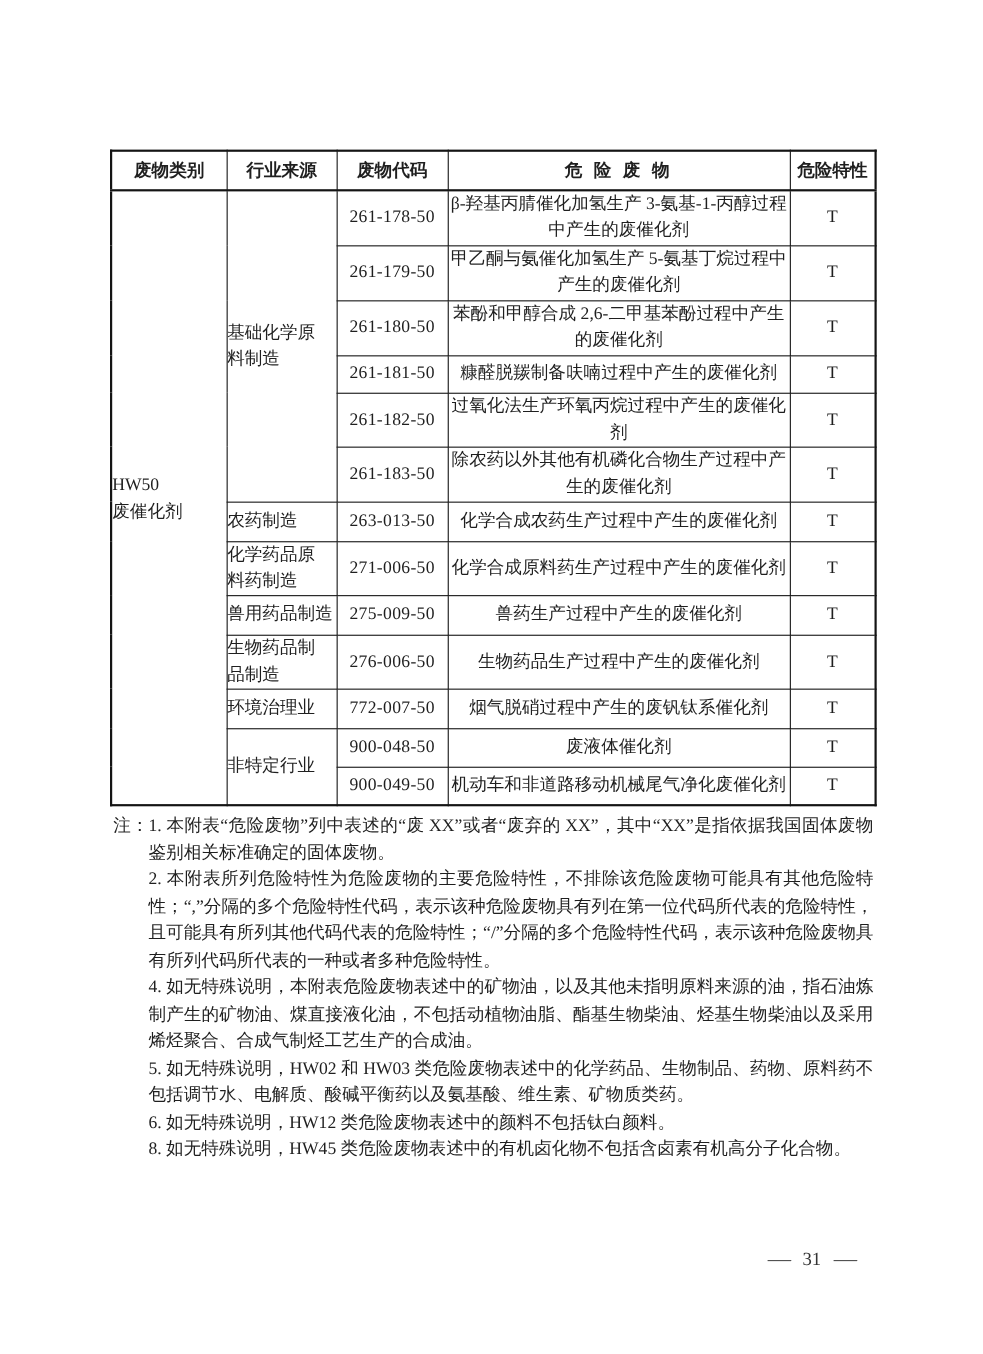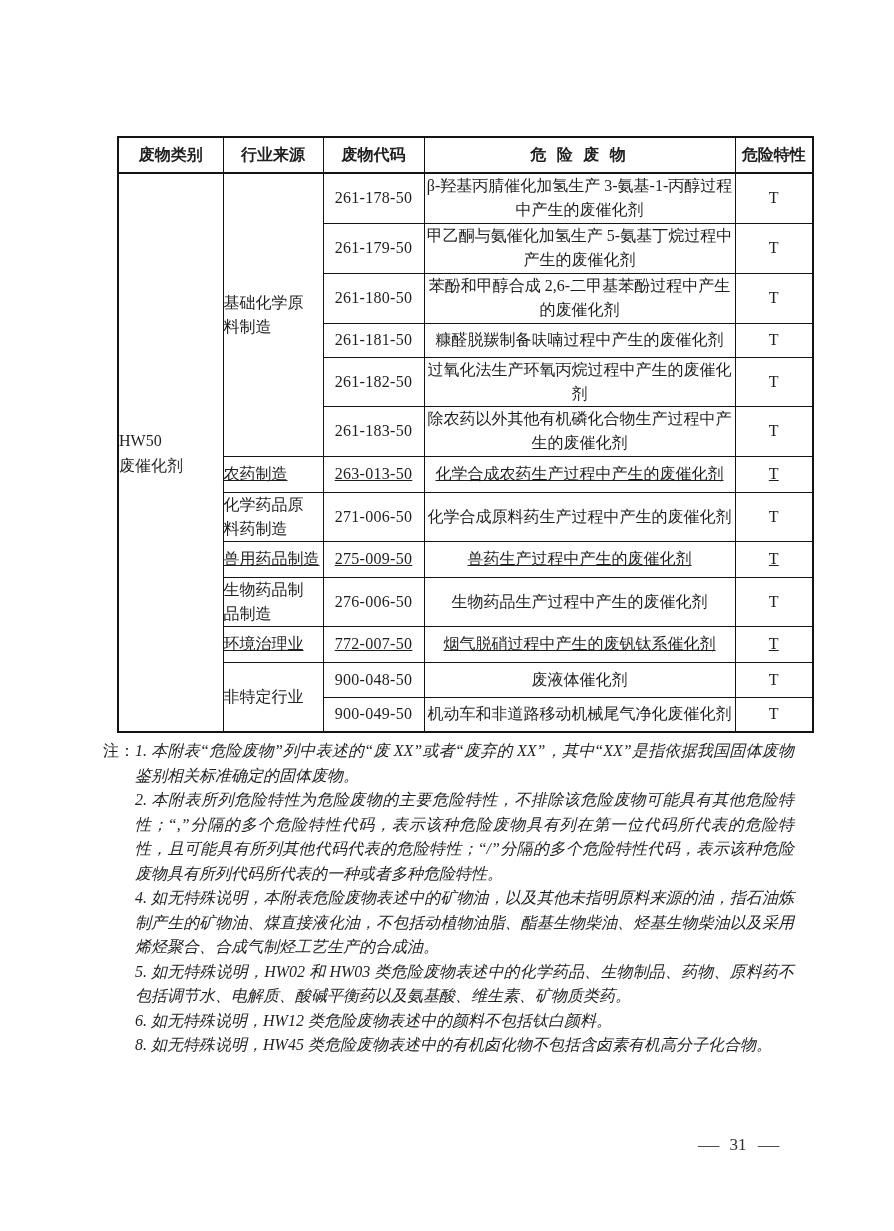--- a/index.html
+++ b/index.html
@@ -15,21 +15,21 @@
     width: 894px;
     height: 1231px;
     background: #ffffff;
     color: #1f1f1f;
     font-family: "Liberation Serif", "DejaVu Serif", serif;
   }
 
   
   table.waste-table {
     position: absolute;
-    left: 117px;
+    left: 100px;
     top: 136px;
     width: 695px;
     border-collapse: collapse;
     table-layout: fixed;
     border: 2px solid #141414;
   }
   table.waste-table th,
   table.waste-table td {
     border: 1px solid #141414;
     vertical-align: middle;
@@ -65,42 +65,41 @@
     text-align: center;
     line-height: 24px;
     padding: 2px 5px;
     word-break: break-all;
   }
   .hazard-cell {
     text-align: center;
   }
   tr.h50 { height: 50px; }
   tr.h45 { height: 45px; }
-  tr.h36 { height: 36px; text-decoration: underline; }
+  tr.h36 { height: 36px; }
   tr.h35 { height: 35px; }
   tr.h34 { height: 34px; }
 
   
   .notes {
     position: absolute;
     left: 103px;
     top: 739px;
     width: 691px;
     font-size: 16px;
     line-height: 24.5px;
   }
   .notes-label {
     position: absolute;
     left: 0;
     top: 0;
   }
   .notes-items {
     margin-left: 32px;
     width: 659px;
-    font-style: italic;
   }
   .note-item {
     text-align: justify;
     text-justify: inter-ideograph;
     word-break: break-all;
   }
 
   
   .page-footer {
     position: absolute;

